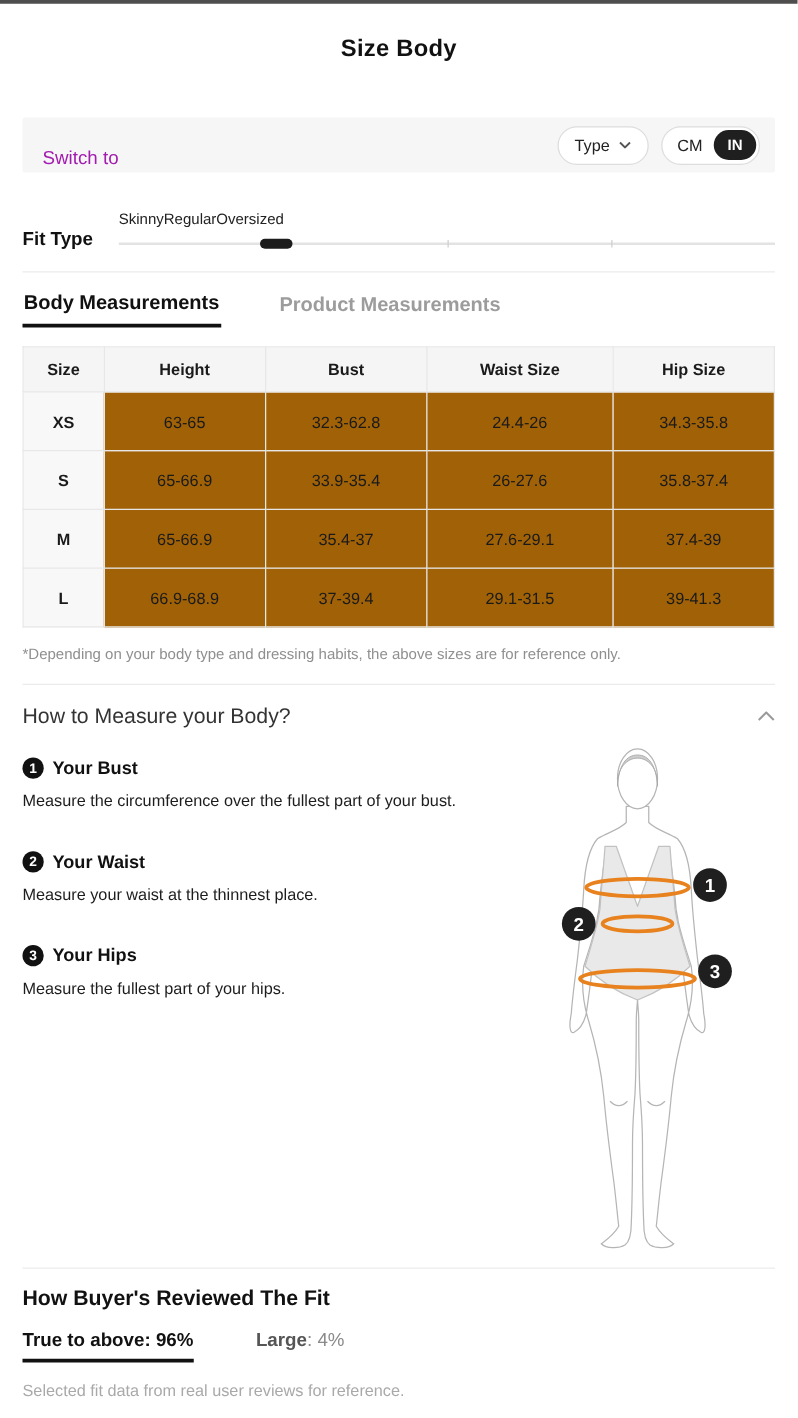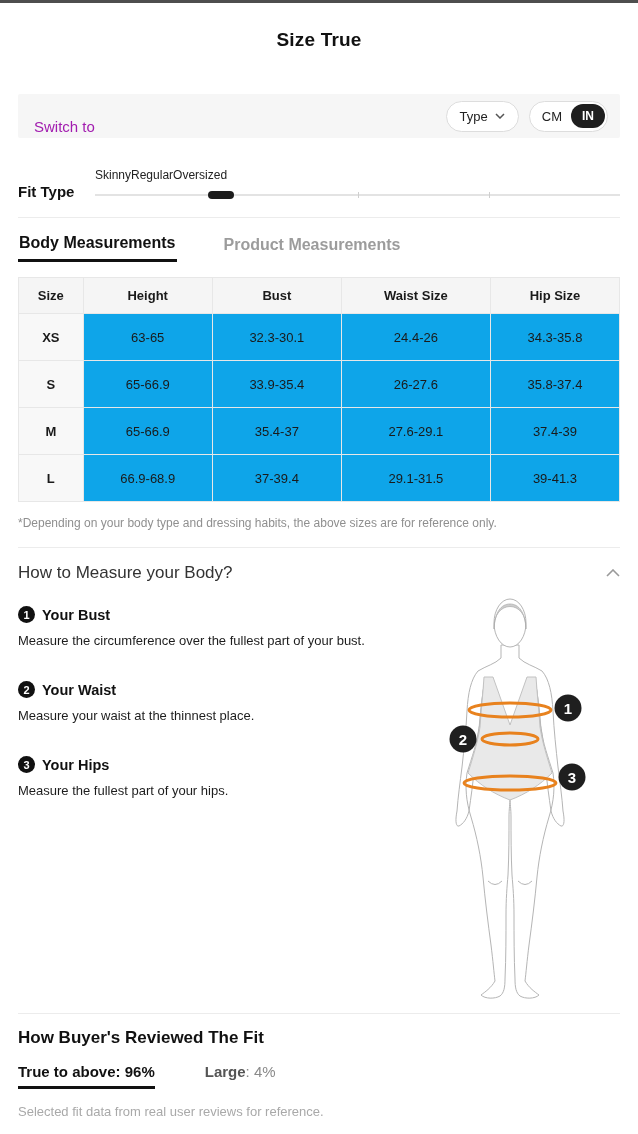--- a/index.html
+++ b/index.html
@@ -45,21 +45,21 @@
   
   .tabs { display:flex; gap:46px; margin-top:16px; }
   .tab { background:none; border:none; font-family:inherit; font-size:16px; font-weight:bold; padding:0 1px 7px; cursor:pointer; }
   .tab.inactive { color:#9c9c9c; }
   .tab.active { color:#111; border-bottom:3px solid #111; }
 
   
   table.size-table { width:100%; border-collapse:collapse; margin-top:15px; }
   .size-table th, .size-table td { border:1px solid #e7e7e7; font-size:13px; text-align:center; color:#1a1a1a; }
   .size-table th { background:#f5f5f5; font-weight:bold; height:36px; }
-  .size-table td { height:47px; background:#0ea5e9; }
+  .size-table td { height:47px; background:#a16207; }
   .size-table td.size-col { background:#f8f8f8; font-weight:bold; }
   .footnote { margin:14px 0 0; font-size:12px; color:#8f8f8f; }
 
   
   .measure-header { margin-top:15px; display:flex; justify-content:space-between; align-items:center; cursor:pointer; }
   .measure-title { font-size:17px; color:#333; font-weight:normal; }
   .chev-up { width:14px; height:8px; stroke:#9a9a9a; fill:none; stroke-width:1.6; }
   .measure-body { display:flex; margin-top:2px; }
   .steps { flex:1; padding-top:21px; }
   .step { margin-bottom:31px; }
@@ -78,21 +78,21 @@
   .stat.active { font-weight:bold; color:#111; border-bottom:3px solid #111; padding-bottom:6px; }
   .stat.inactive { color:#8a8a8a; }
   .stat.inactive .stat-label { font-weight:bold; color:#555; }
   .review-note { margin:15px 0 0; font-size:13px; color:#a9a9a9; }
 </style>
 </head>
 <body>
 
 <div class="sheet">
 
-  <h1 class="page-title">Size True</h1>
+  <h1 class="page-title">Size Body</h1>
 
   <div class="switch-bar">
     <span class="switch-label">Switch to</span>
     <div class="switch-controls">
       <button class="type-btn">
         <span>Type</span>
         <svg class="chev-down" viewBox="0 0 10 6">
             <polyline points="1,1 5,5 9,1"></polyline>
           </svg>
       </button>
@@ -135,21 +135,21 @@
         <th>Height</th>
         <th>Bust</th>
         <th>Waist Size</th>
         <th>Hip Size</th>
       </tr>
     </thead>
     <tbody>
       <tr>
         <td class="size-col">XS</td>
         <td>63-65</td>
-        <td>32.3-30.1</td>
+        <td>32.3-62.8</td>
         <td>24.4-26</td>
         <td>34.3-35.8</td>
       </tr>
       <tr>
         <td class="size-col">S</td>
         <td>65-66.9</td>
         <td>33.9-35.4</td>
         <td>26-27.6</td>
         <td>35.8-37.4</td>
       </tr>

